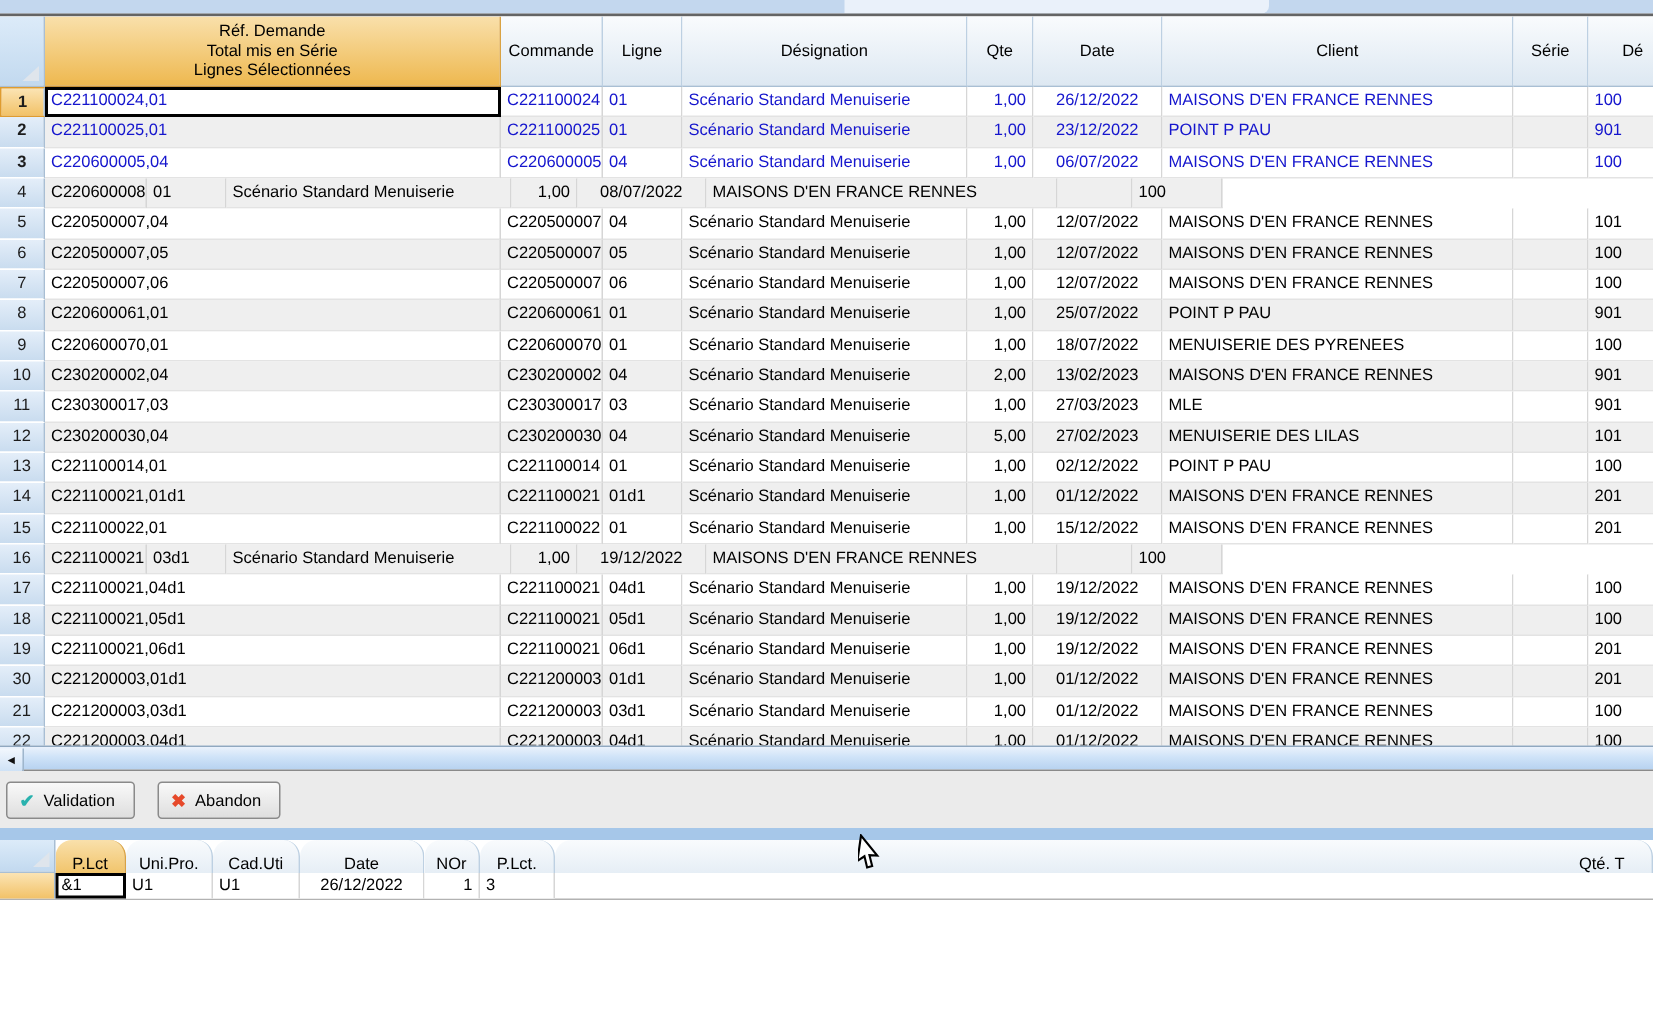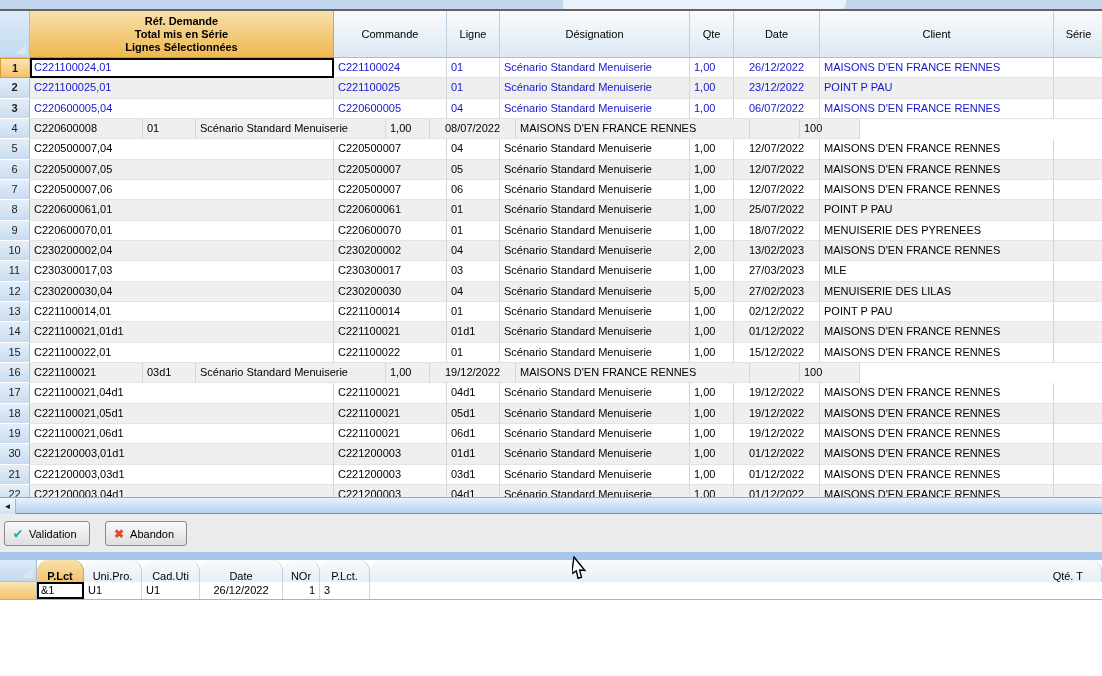--- a/index.html
+++ b/index.html
@@ -12,40 +12,40 @@
   #top-strip .lite { position:absolute; top:0; left:563px; width:283px; height:9px;
     background:#eaf1fa; border-bottom-right-radius:5px; }
   #top-line { position:absolute; top:9px; left:0; width:1102px; height:2px; background:#646464; }
 
   
   #main-grid { position:absolute; top:11px; left:0; width:1102px; height:486px; overflow:hidden; background:#fff; }
   .hdr-row { display:flex; height:47px; }
   .hdr-cell { background:linear-gradient(#f9fbfd,#dde8f2); border-right:1px solid #bdd0e2;
     border-bottom:1px solid #a9bfd4; display:flex; align-items:center; justify-content:center;
     font-size:11px; color:#000; text-align:center; white-space:pre-line; line-height:13px; flex:none; }
-  .hdr-orange { background:linear-gradient(#f9e0ab,#eeb84f); border-right:1px solid #d9a243; border-bottom:1px solid #c89035;font-weight:bold; }
+  .hdr-orange { background:linear-gradient(#f9e0ab,#eeb84f); border-right:1px solid #d9a243; border-bottom:1px solid #c89035; }
   .hdr-corner { background:linear-gradient(#dcebf9,#c2d9ef); position:relative; border-right:1px solid #a8bed4;
     border-bottom:1px solid #a9bfd4; flex:none; }
   .corner-tri { position:absolute; right:3px; bottom:3px; width:0; height:0;
     border-left:11px solid transparent; border-bottom:10px solid #dfe5ec; }
 
   .grid-row { display:flex; height:20.33px; }
   .cell { flex:none; font-size:11px; line-height:19px; color:#000; border-right:1px solid #d6d6d6;
     border-bottom:1px solid #e3e3e3; white-space:nowrap; overflow:hidden; padding:0 4px; background:#fff; }
   .grid-row.even .cell { background:#efefef; }
   .grid-row.sel .cell { color:#1515cd; }
   .gut { flex:none; font-size:11px; line-height:19px; text-align:center; color:#1c1c1c;
     background:linear-gradient(#e4eef9,#c9dcef); border-right:1px solid #a8bed4; border-bottom:1px solid #ffffff; }
   .grid-row.sel .gut { font-weight:bold; }
   .grid-row.cur .gut { background:linear-gradient(#fbe4b4,#f2c268); border:1px solid #df9c2f; border-right:1px solid #a8bed4; }
   .cell.focus { outline:2px solid #000; outline-offset:-2px; background:#fff !important; }
 
   
-  .c-gutter{width:30px}.c-ref{width:304px}.c-commande{width:113px}.c-ligne{width:53px}
-  .c-designation{width:190px}.c-qte{width:44px;}.c-date{width:86px;text-align:center}
+  .c-gutter{width:30px}.c-ref{width:304px}.c-commande{width:68px}.c-ligne{width:53px}
+  .c-designation{width:190px}.c-qte{width:44px;text-align:right}.c-date{width:86px;text-align:center}
   .c-client{width:234px}.c-serie{width:50px}.c-de{width:60px}
 
   
   #hscroll { position:absolute; top:497px; left:0; width:1102px; height:17px;
     background:linear-gradient(#eaf2fc 0%,#cfe3f8 45%,#b7d2f0 100%);
     border-top:1px solid #90a8c0; border-bottom:1px solid #8a8a8a; }
   #hscroll .arrow-box { position:absolute; left:0; top:1px; width:16px; height:15px;
     border-right:1px solid #9fb6cc; display:flex; align-items:center; justify-content:center;
     font-size:8px; color:#111; background:linear-gradient(#f2f7fd,#cfe2f6); }
 

